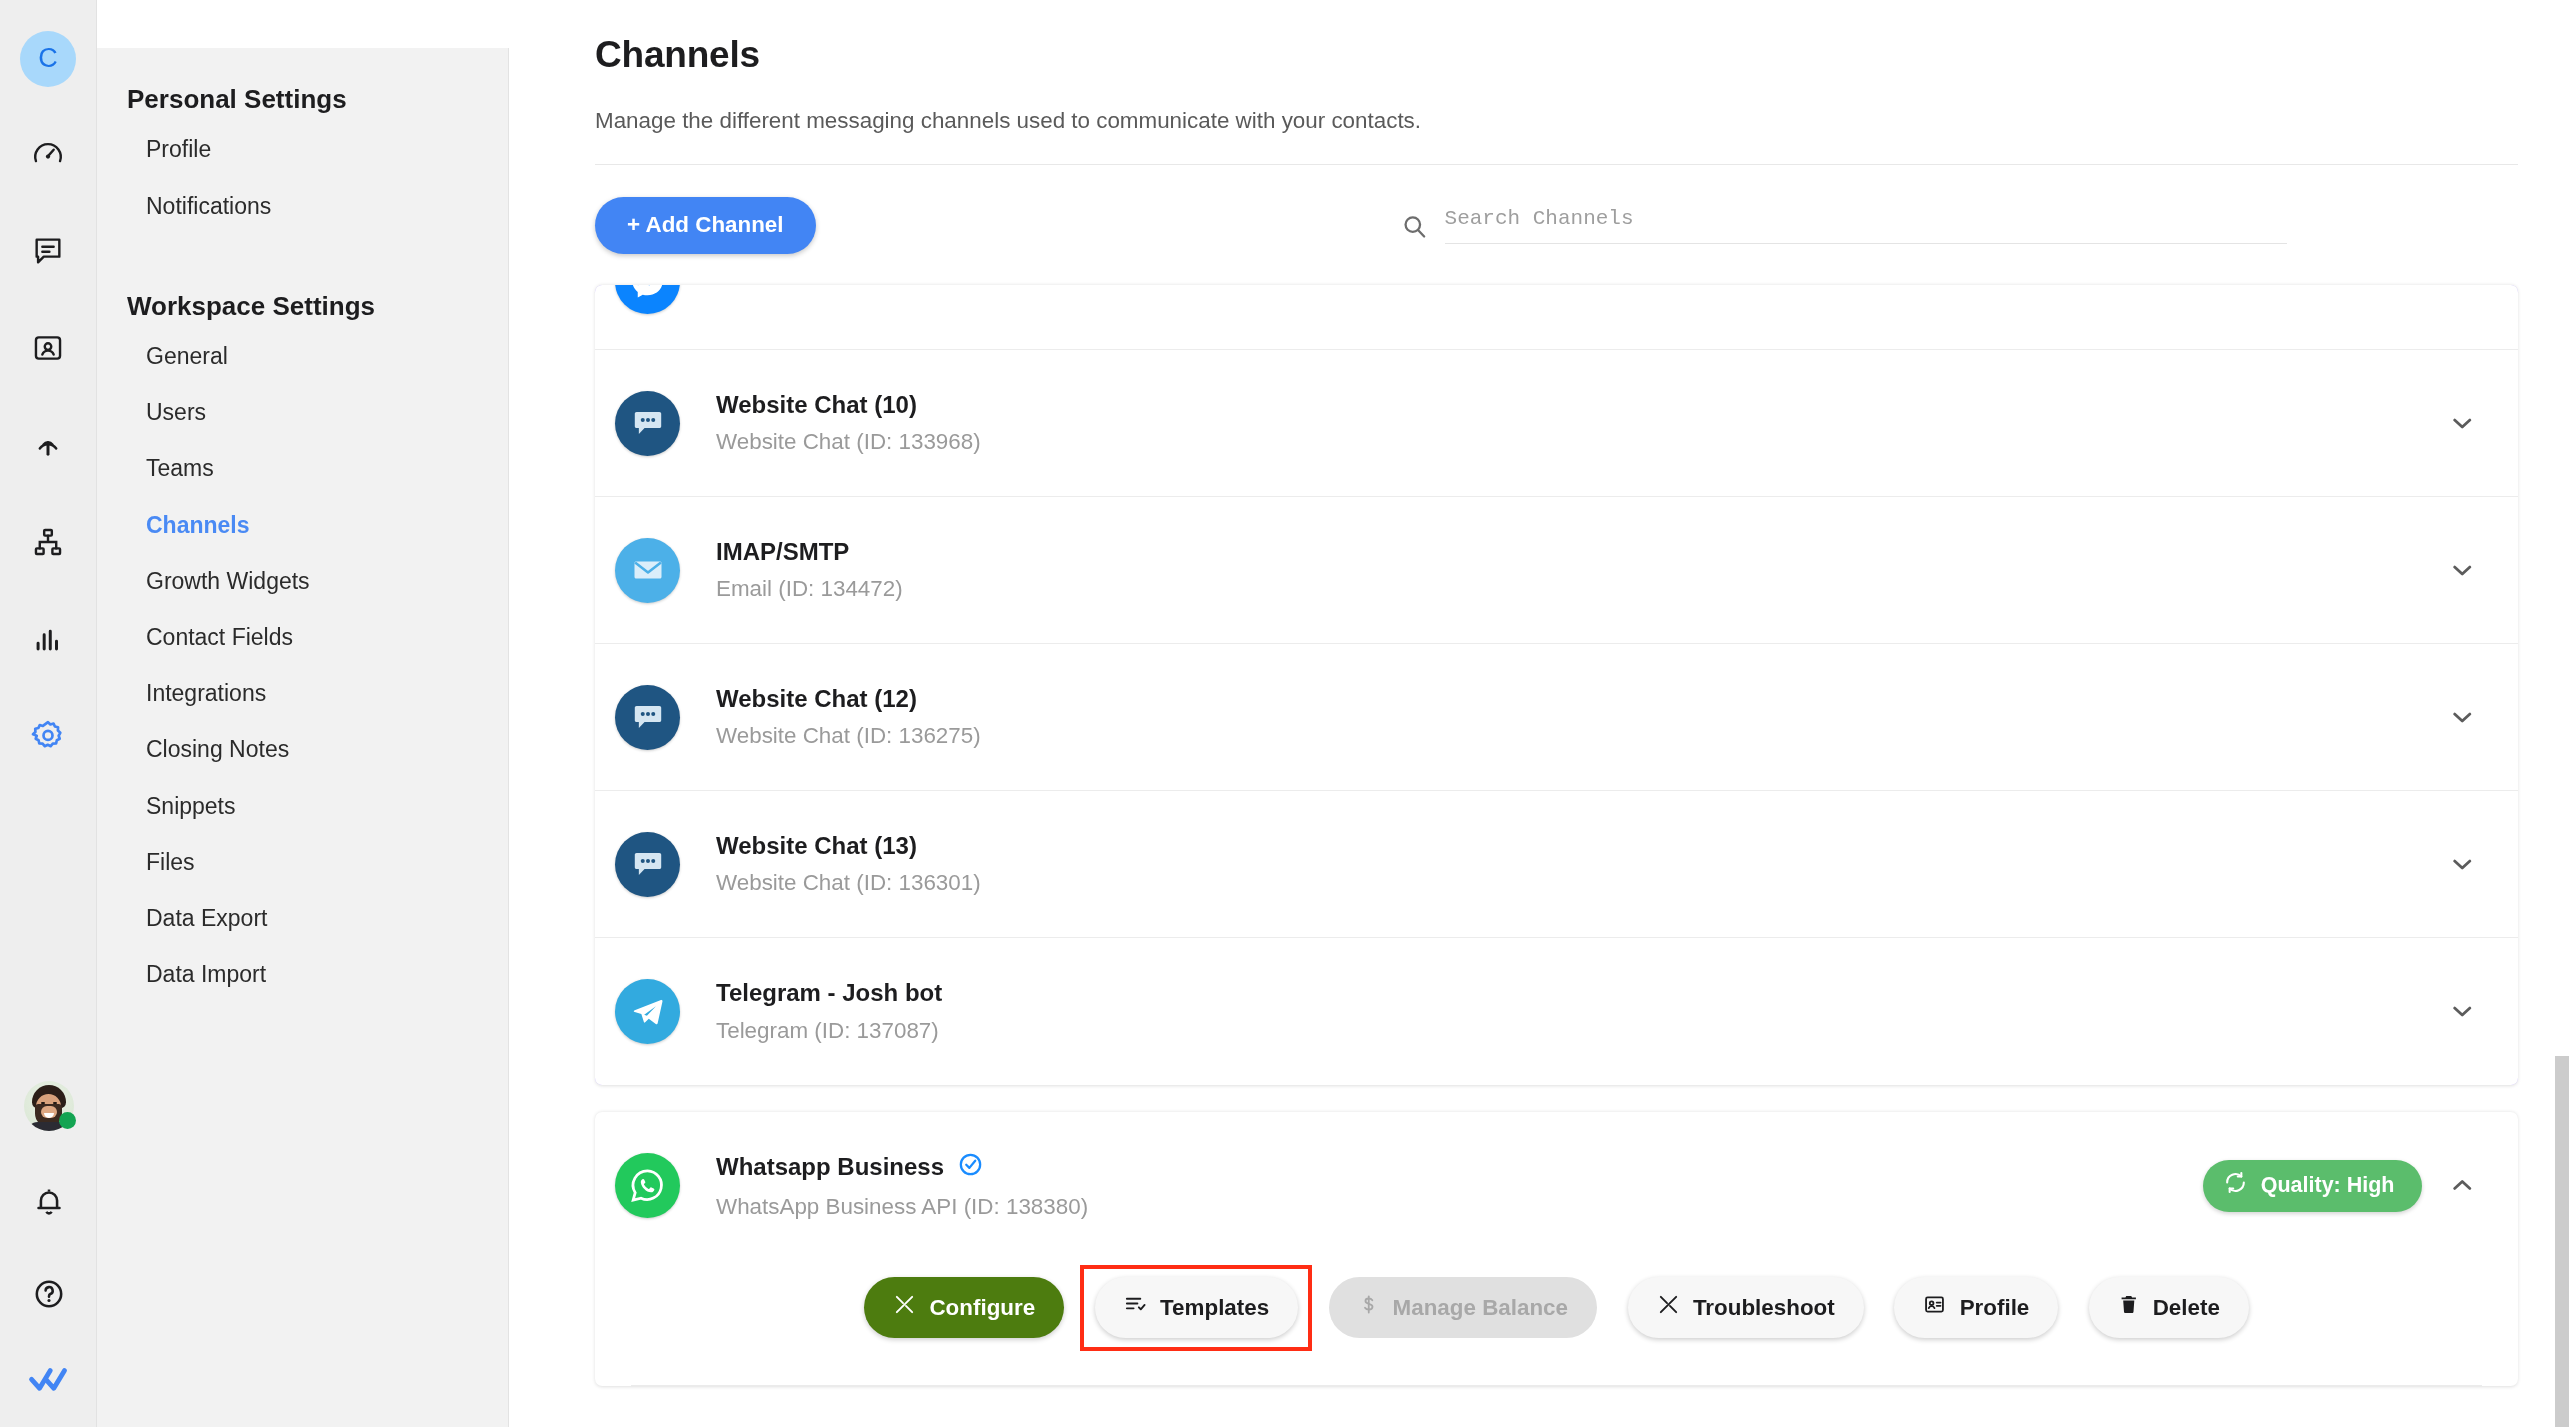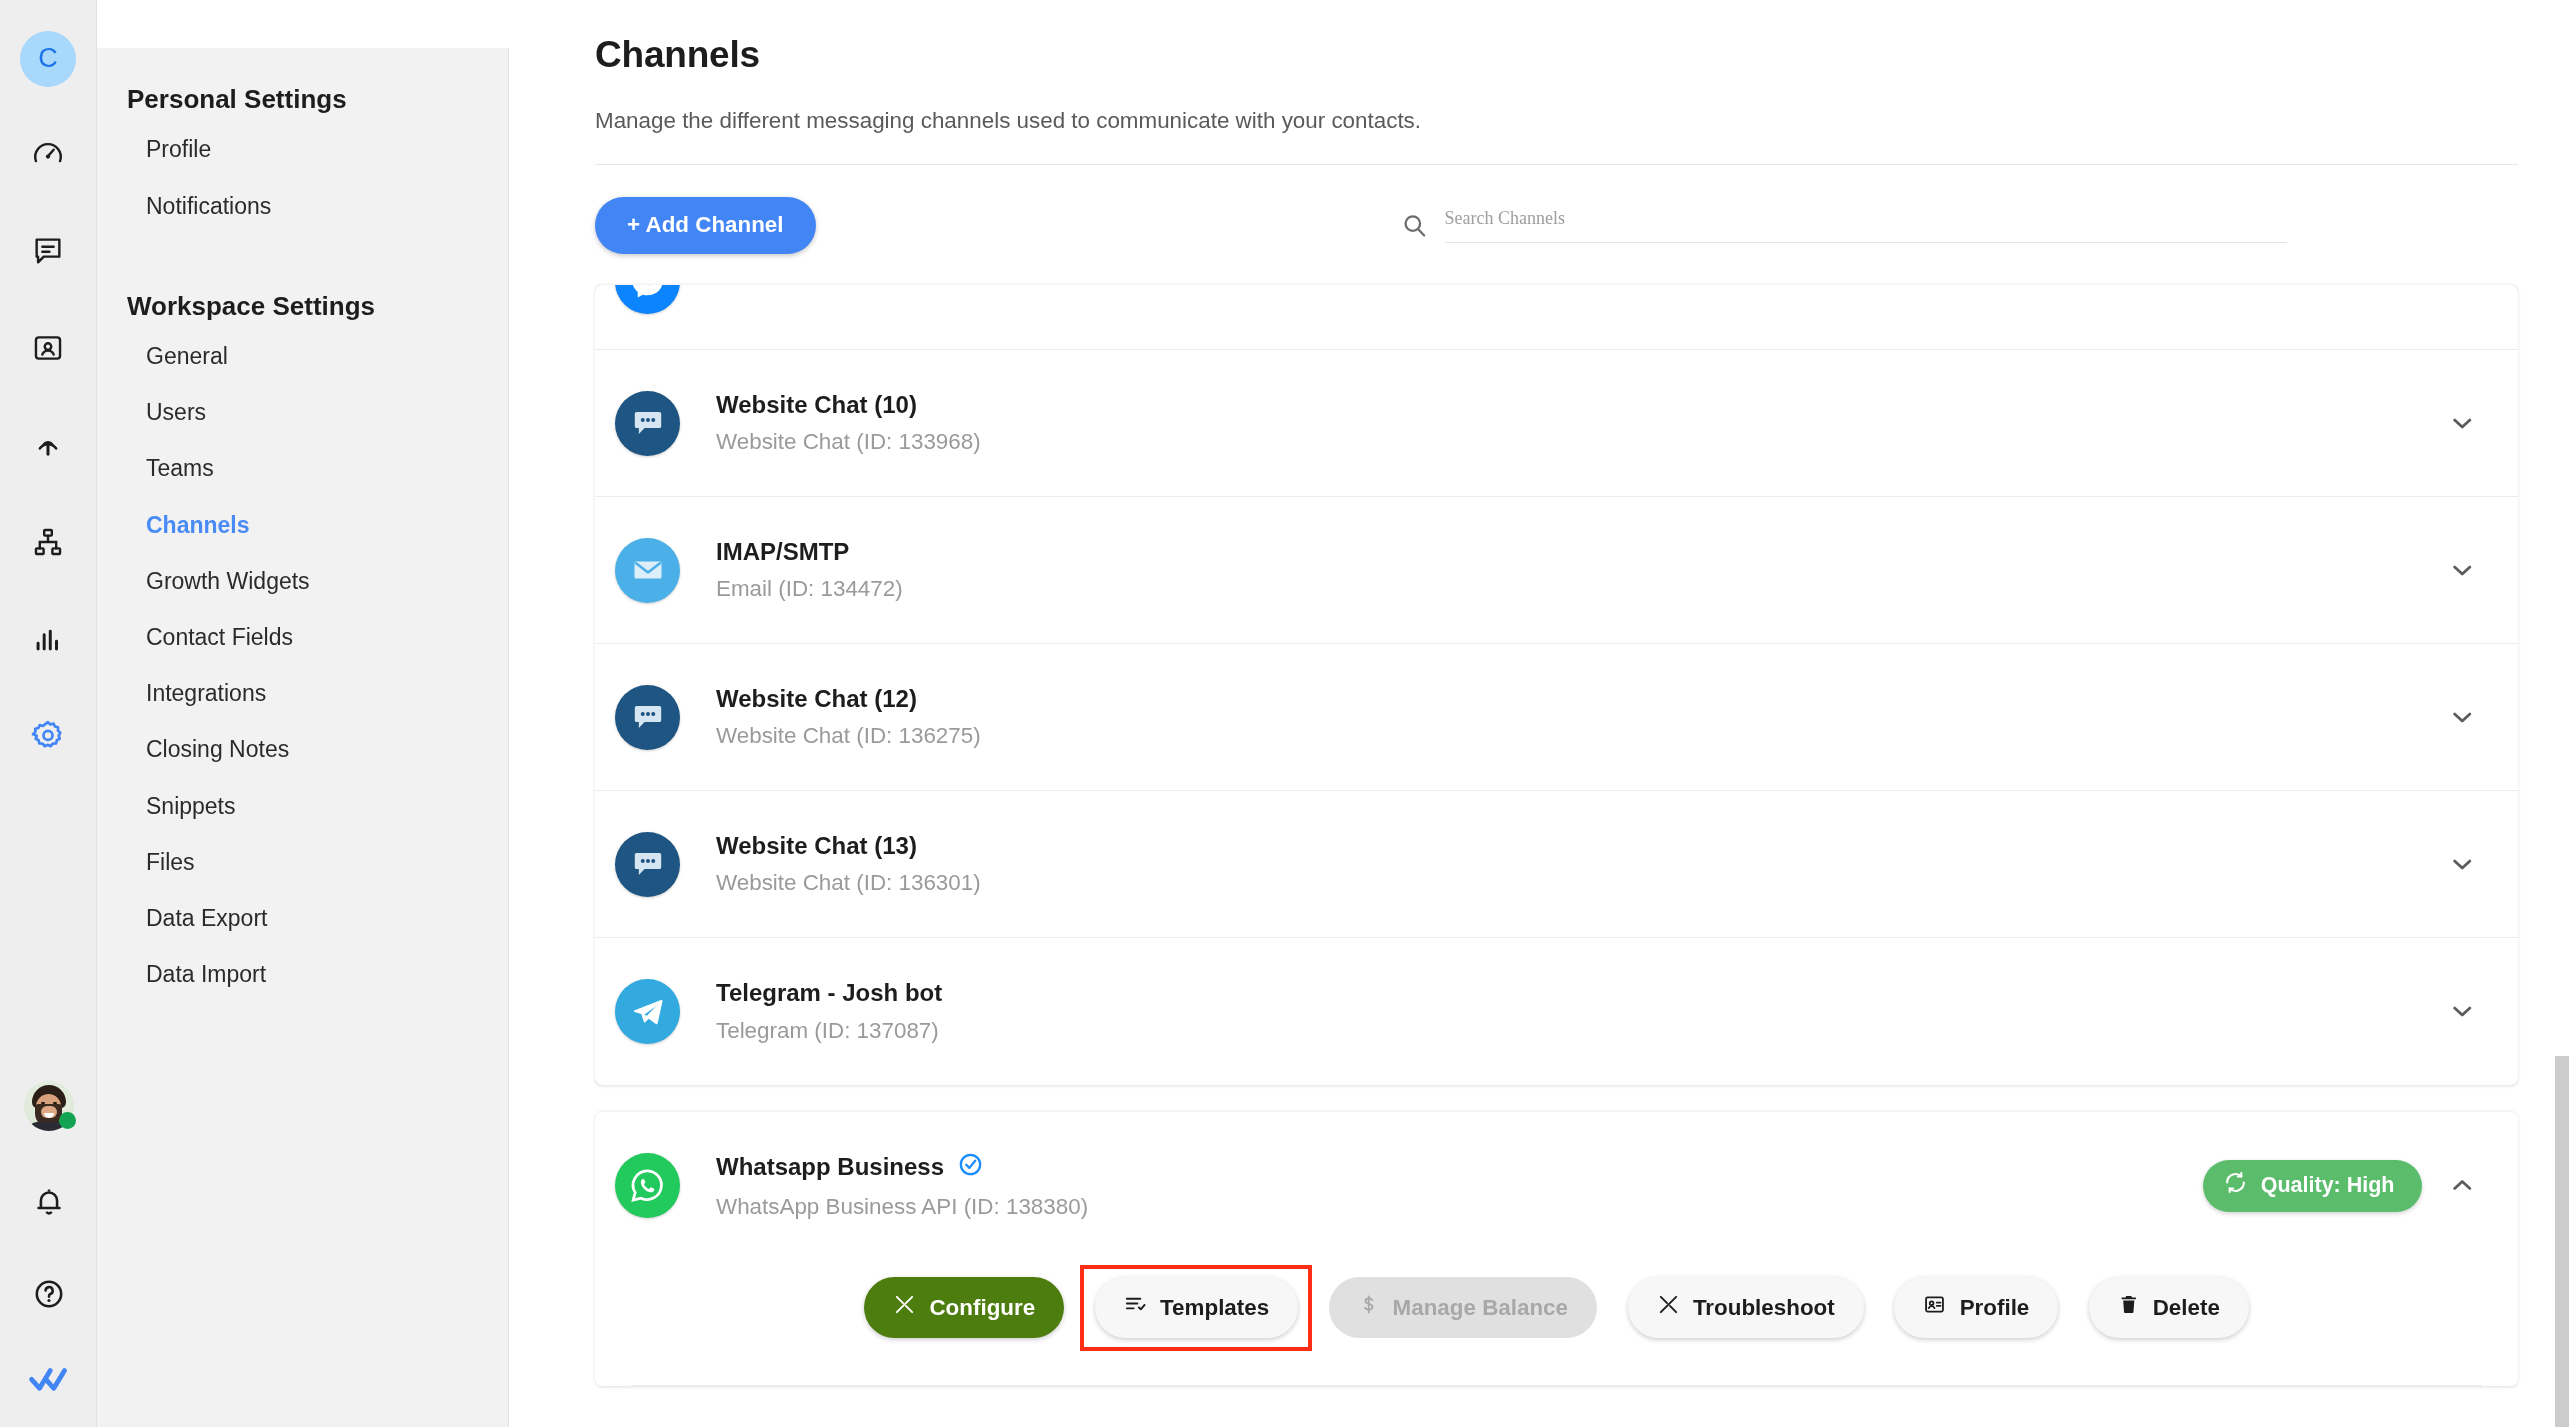--- a/index.html
+++ b/index.html
@@ -98,22 +98,22 @@
     box-shadow: 0 1.8px 5.4px rgba(0,0,0,0.22);
     font-family: "Liberation Sans", sans-serif;
   }
   .search-box {
     margin-left: 584px; display:flex; align-items: flex-end; gap: 16px;
     width: 887px;
   }
   .search-field { flex: 1; border-bottom: 0.9px solid #e4e4e4; padding-bottom: 12.5px; }
   .search-field input {
     border: none; outline: none; width: 100%;
-    font-size: 18px; color: #ef4444; background: transparent;
-    font-family: Liberation Serif, serif;
+    font-size: 21px; color: #ef4444; background: transparent;
+    font-family: Liberation Mono, monospace;
   }
   .search-field input::placeholder { color: #9e9e9e; }
 
   
   .list-wrap {
     position: absolute; left: 86px; top: 285px;
     width: 1923px;
   }
   .list-card {
     background: #c4b5fd; border-radius: 7.2px;

